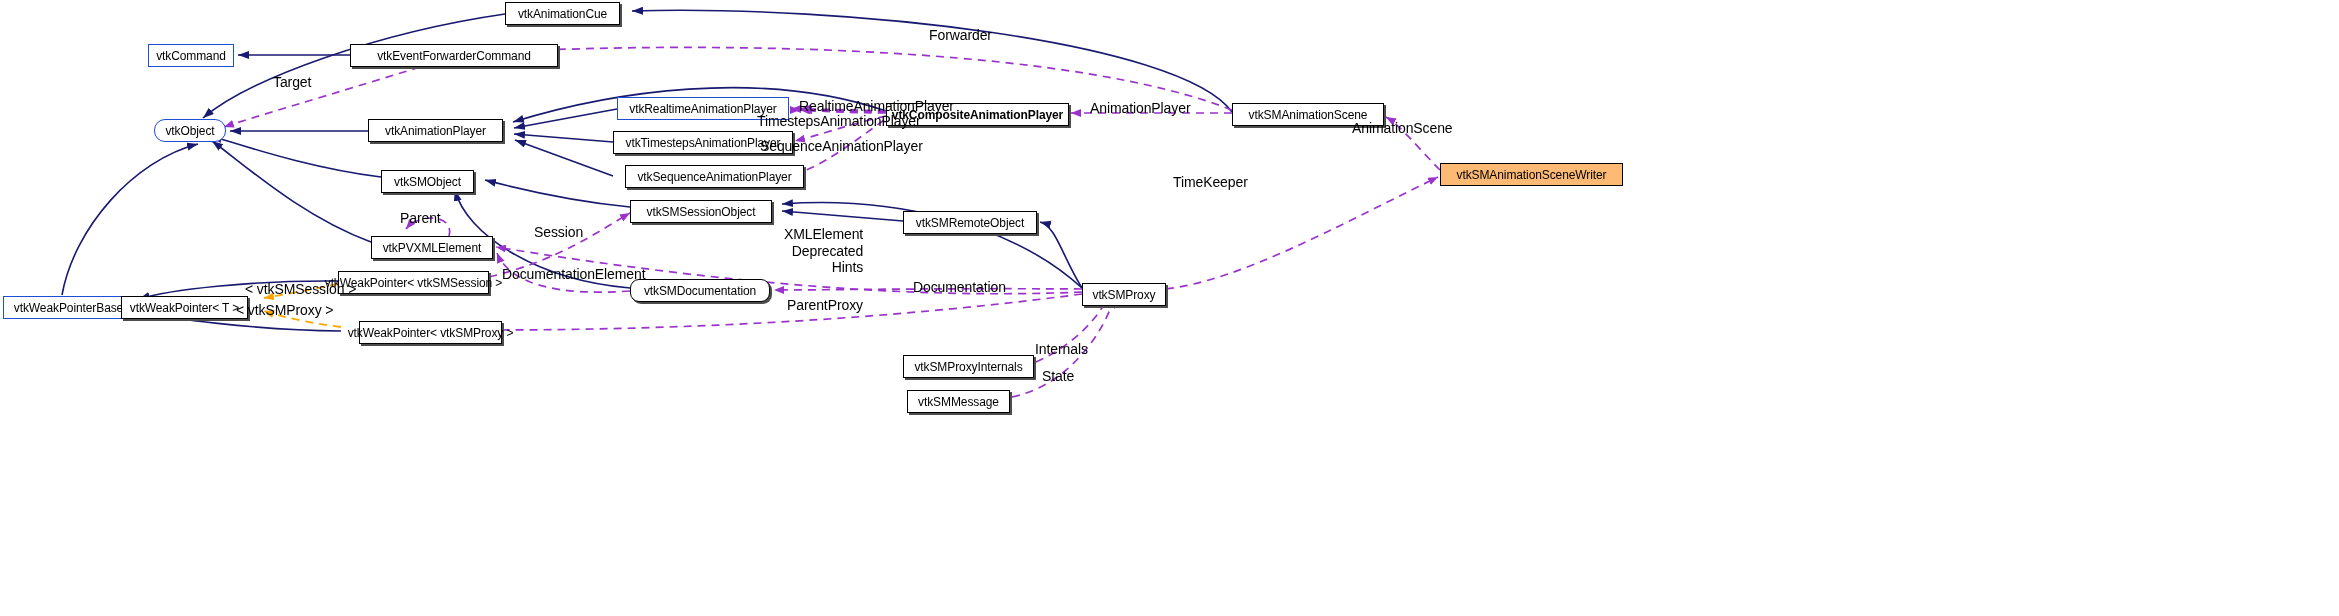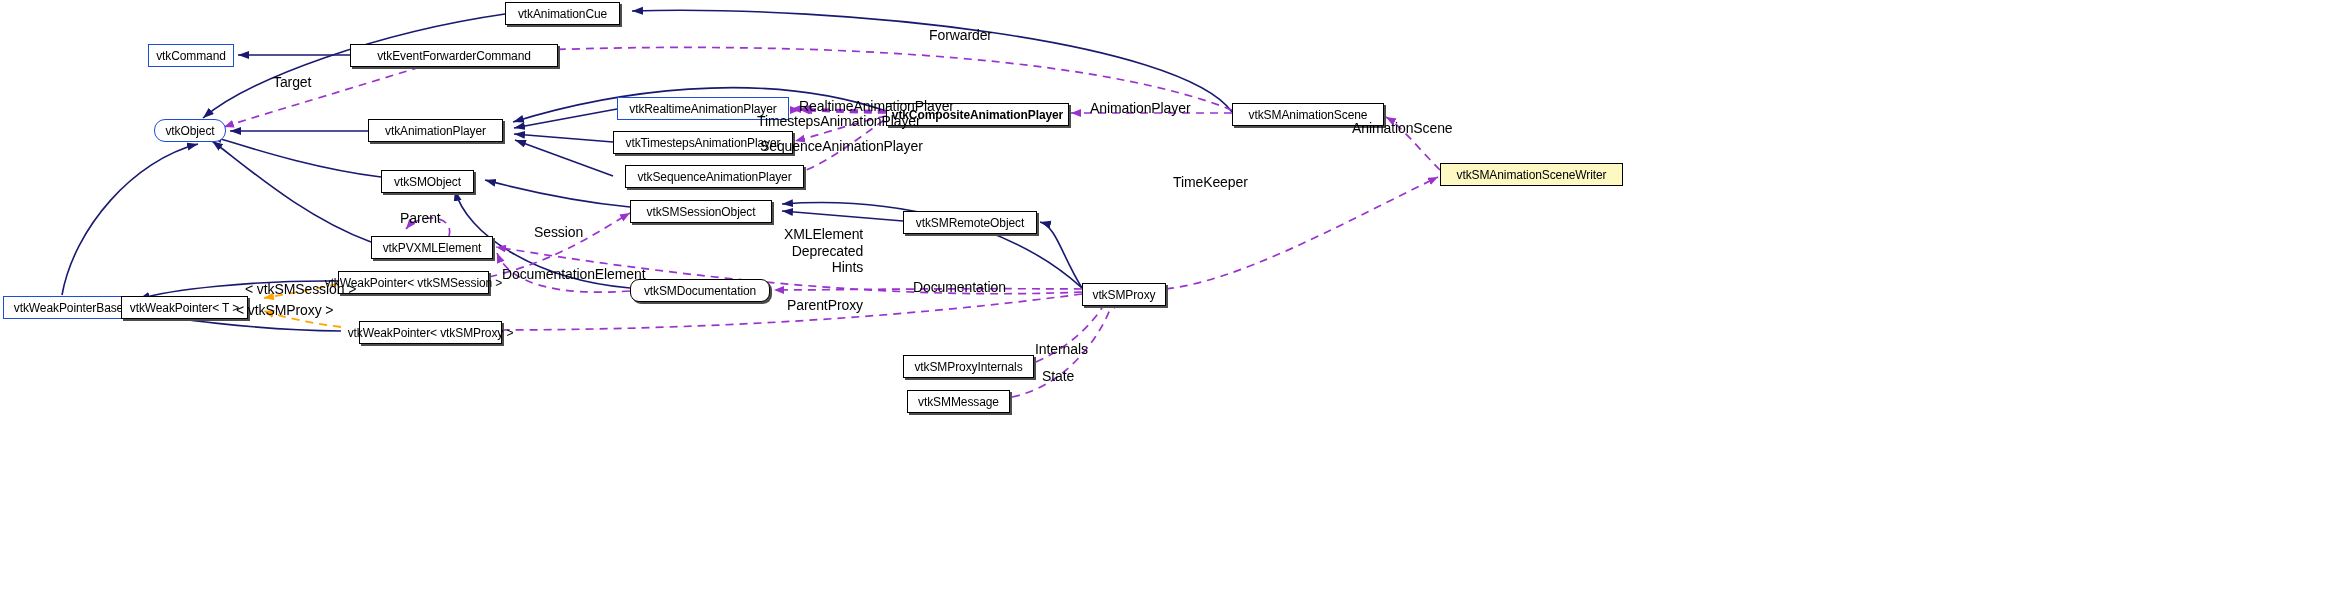--- a/index.html
+++ b/index.html
@@ -41,21 +41,21 @@
     height: 23px;
     letter-spacing: -0.1px;
   }
   .node.red {
     border: 1px solid #1d4ed8;
   }
   .node.shadow {
     box-shadow: 2px 2px 0 0 #4d4d4d;
   }
   .node.current {
-    background: #fef9c3;
+    background: #fdba74;
     border: 1px solid #000000;
   }
   .edge-label {
     position: absolute;
     font-size: 14px;
     color: #000000;
     white-space: nowrap;
     line-height: 1.18;
     letter-spacing: -0.1px;
     text-align: right;

